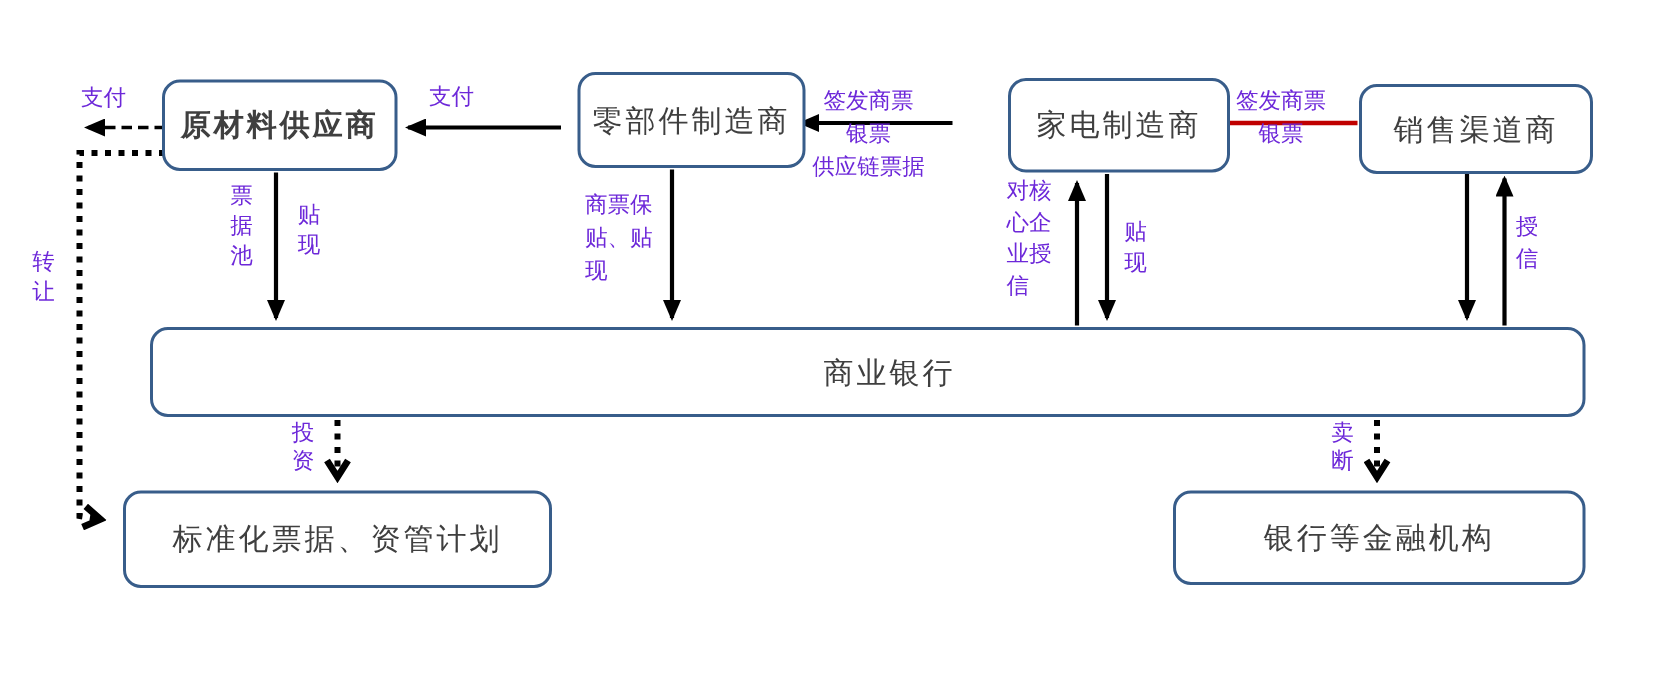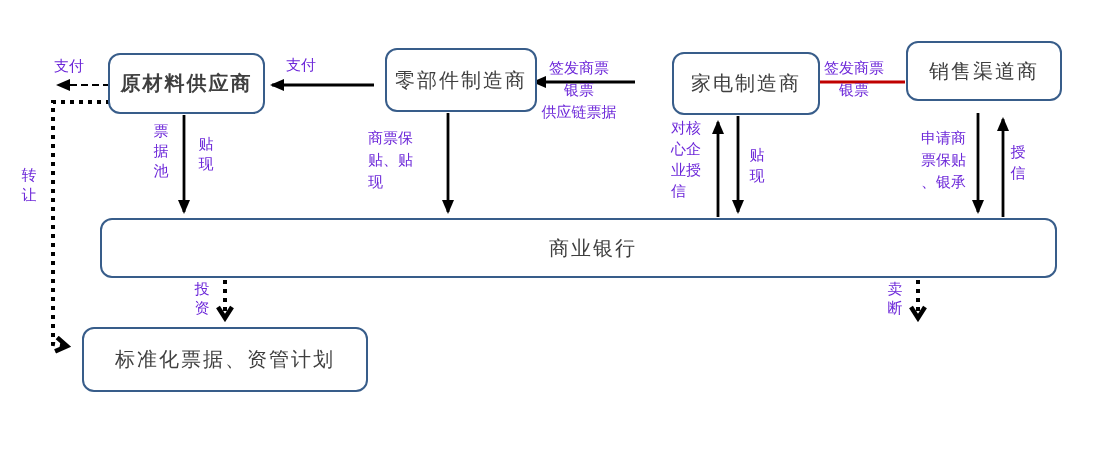--- a/index.html
+++ b/index.html
@@ -30,32 +30,32 @@
     line-height:21px;
     white-space:pre-line;
     z-index:3;
   }
   .center{text-align:center;}
   .leftal{text-align:left;}
   
   #box-raw{left:108px;top:53px;width:157px;height:61px;font-weight:bold;}
   #box-parts{left:375px;top:48px;width:152px;height:64px;margin-left:10px;}
   #box-appliance{left:672px;top:52px;width:148px;height:63px;}
-  #box-sales{left:906px;top:41px;width:156px;height:60px;}
+  #box-sales{left:906px;top:56px;width:156px;height:60px;}
   #box-bank{left:100px;top:218px;width:957px;height:60px;padding-left:29px;}
   #box-notes{left:82px;top:327px;width:286px;height:65px;}
   #box-fins{left:782px;top:327px;width:275px;height:63px;}
   
   #lbl-pay-left{left:46px;top:56px;width:46px;}
   #lbl-pay-mid{left:278px;top:55px;width:46px;}
   #lbl-issue-supply{left:525px;top:57px;width:108px;line-height:22px;}
   #lbl-issue-red{left:803px;top:57px;width:102px;line-height:22px;}
   #lbl-note-pool{left:151px;top:121px;width:20px;line-height:20px;}
   #lbl-discount-left{left:196px;top:134px;width:20px;line-height:20px;}
-  #lbl-guar-discount{left:368px;top:127px;width:58px;line-height:22px;}
+  #lbl-guar-discount{left:390px;top:127px;width:58px;line-height:22px;font-family:Liberation Mono, monospace;}
   #lbl-core-credit{left:671px;top:118px;width:40px;line-height:21px;}
   #lbl-discount-right{left:747px;top:145px;width:20px;line-height:21px;}
   #lbl-apply-guar{left:921px;top:127px;width:58px;line-height:22px;}
   #lbl-credit{left:1008px;top:142px;width:20px;line-height:21px;}
   #lbl-invest{left:192px;top:280px;width:20px;line-height:19px;}
   #lbl-selloff{left:885px;top:280px;width:20px;line-height:19px;}
   #lbl-transfer{left:19px;top:165px;width:20px;line-height:20px;}
 </style>
 </head>
 <body>
@@ -103,20 +103,23 @@
   </div>
   <div class="box" id="box-sales">
     <span>销售渠道商</span>
   </div>
   <div class="box" id="box-bank">
     <span>商业银行</span>
   </div>
   <div class="box" id="box-notes">
     <span>标准化票据、资管计划</span>
   </div>
+  <div class="box" id="box-fins">
+    <span>银行等金融机构</span>
+  </div>
 
   <div class="edge-label center" id="lbl-pay-left">支付</div>
   <div class="edge-label center" id="lbl-pay-mid">支付</div>
   <div class="edge-label center" id="lbl-issue-supply">签发商票
 银票
 供应链票据</div>
   <div class="edge-label center" id="lbl-issue-red">签发商票
 银票</div>
   <div class="edge-label center" id="lbl-note-pool">票
 据
@@ -125,23 +128,20 @@
 现</div>
   <div class="edge-label leftal" id="lbl-guar-discount">商票保
 贴、贴
 现</div>
   <div class="edge-label leftal" id="lbl-core-credit">对核
 心企
 业授
 信</div>
   <div class="edge-label center" id="lbl-discount-right">贴
 现</div>
-  <div class="edge-label leftal" id="lbl-apply-guar">申请商
-票保贴
-、银承</div>
   <div class="edge-label center" id="lbl-credit">授
 信</div>
   <div class="edge-label center" id="lbl-invest">投
 资</div>
   <div class="edge-label center" id="lbl-selloff">卖
 断</div>
   <div class="edge-label center" id="lbl-transfer">转
 让</div>
 
 </div>

